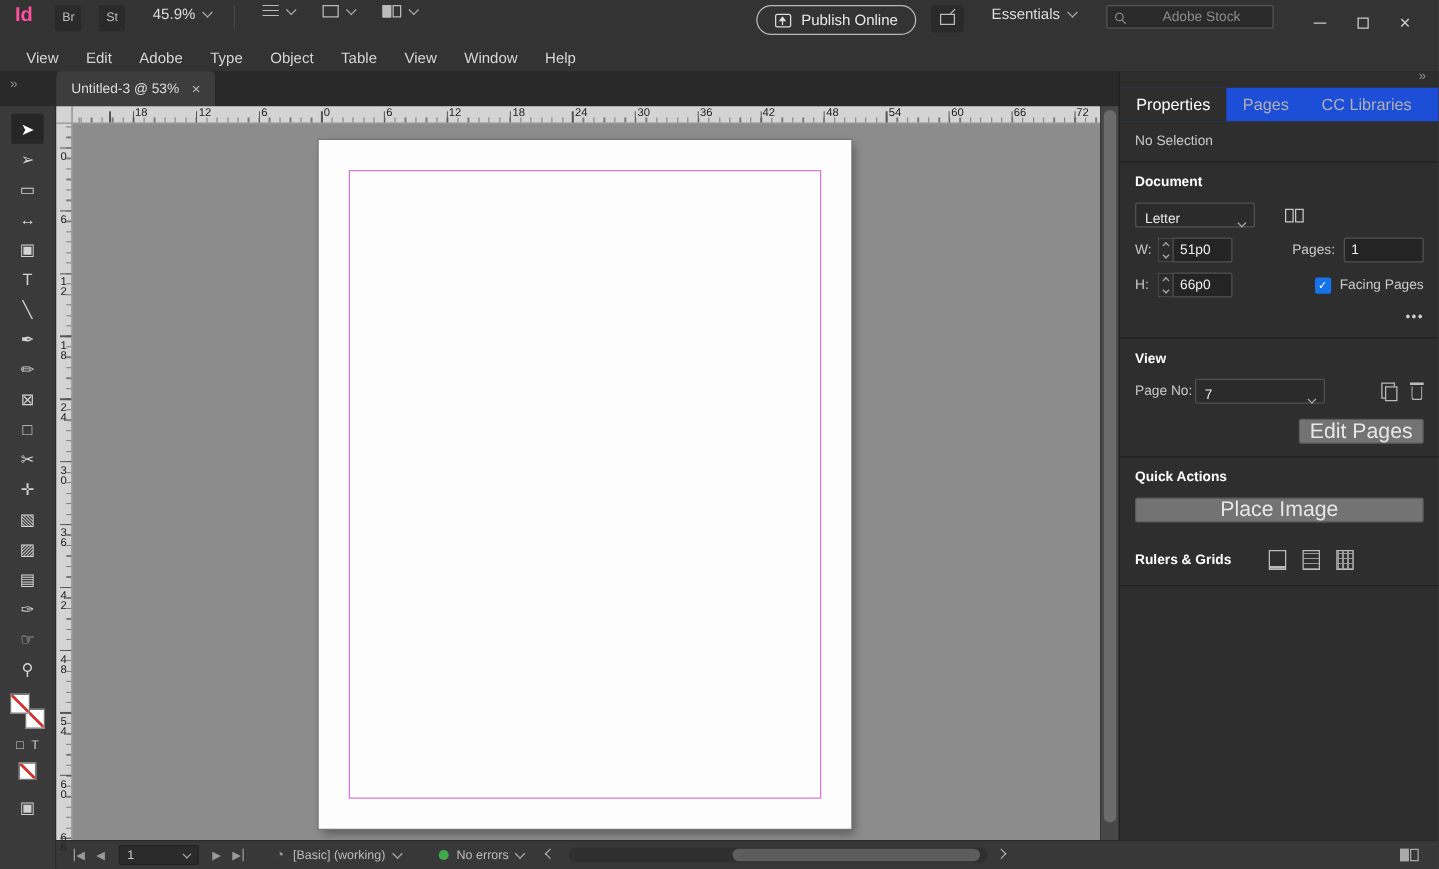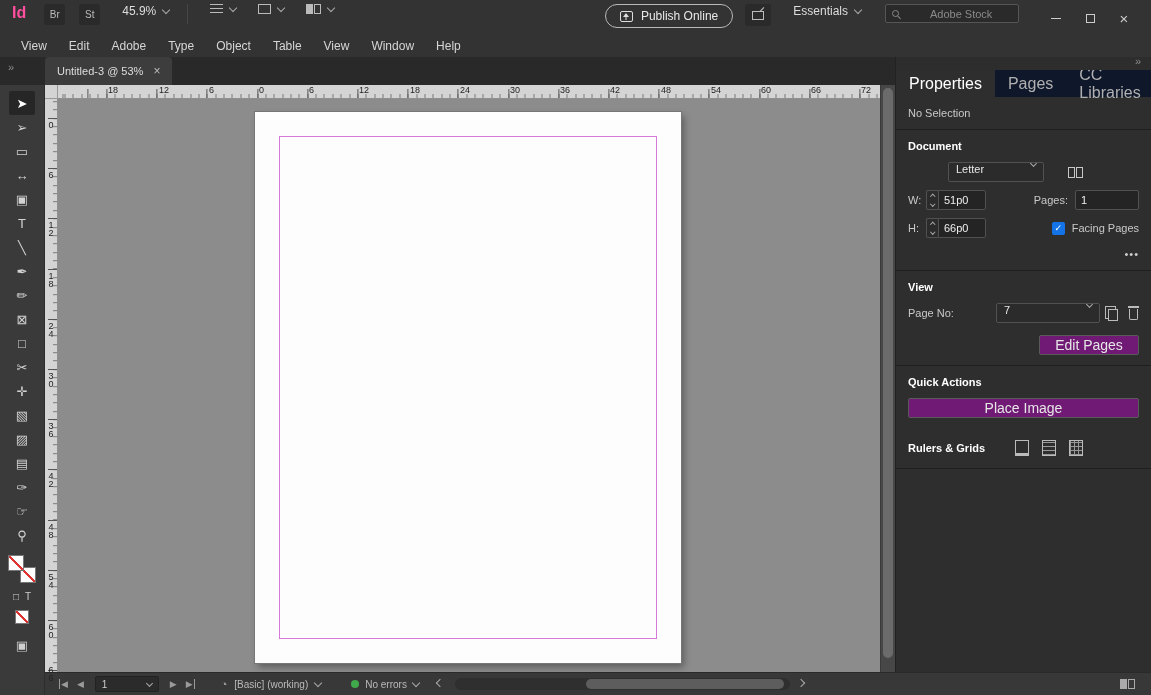--- a/index.html
+++ b/index.html
@@ -95,50 +95,50 @@
   .chev.left { transform:rotate(135deg); } .chev.right { transform:rotate(-45deg); }
   .hscroll { width:335px; height:12px; margin-left:12px; background:#2f2f2f; border-radius:6px; position:relative; }
   .hthumb { position:absolute; top:1px; bottom:1px; right:6px; width:198px; background:#5d5d5d; border-radius:5px; }
   .spread { display:flex; gap:1px; margin-right:16px; }
   .spread i { width:7px; height:10px; border:1px solid #aaa; } .spread i:first-child { background:#aaa; }
 
   
   .rightpanel { position:absolute; top:57px; left:895px; right:0; bottom:23px; background:#2e2e2e; border-left:1px solid #222; display:flex; flex-direction:column; }
   .rp-top { height:13px; position:relative; background:#2d2d2d; }
   .rp-top .dock-chev { left:auto; right:10px; top:-2px; }
-  .rp-tabs { height:27px; background:#0f172a; display:flex; font-size:16px; color:#b0b0b0; flex:none; }
+  .rp-tabs { height:27px; background:#1d4ed8; display:flex; font-size:13px; color:#b0b0b0; flex:none; }
   .rp-tab { padding:0 13px; display:flex; align-items:center; }
   .rp-tab.active { background:#2e2e2e; color:#fff; }
   .rp-body { flex:1; overflow:hidden; font-size:11px; color:#c9c9c9; }
   .rp-section { padding:10px 12px; border-bottom:1px solid #1f1f1f; }
   .rp-header { color:#fff; font-weight:bold; font-size:11px; margin-bottom:10px; }
   .row { display:flex; align-items:center; margin-top:8px; }
   .row:first-of-type { margin-top:0; }
-  .select { height:20px; background:#2b2b2b; border:1px solid #515151; border-radius:2px; display:flex; align-items:flex-start; padding:0 7px; gap:6px; color:#e8e8e8;margin-left:40px; }
+  .select { height:20px; background:#2b2b2b; border:1px solid #515151; border-radius:2px; display:flex; align-items:flex-end; padding:0 7px; gap:6px; color:#e8e8e8; }
   .select .chev { width:5px; height:5px; margin-left:auto; }
   .sel-preset { width:96px; } .sel-pageno { width:104px; }
   .dimlabel { width:18px; color:#c9c9c9; }
   .spin { width:12px; height:20px; border:1px solid #515151; border-right:none; background:#2b2b2b; display:flex; flex-direction:column; align-items:center; justify-content:space-evenly; border-radius:2px 0 0 2px; }
   .spin .chev { width:3.5px; height:3.5px; border-width:1px; margin:0; }
   .chev.up { transform:rotate(-135deg); } .chev.down { transform:rotate(45deg); }
   .field { width:48px; height:20px; background:#242424; border:1px solid #515151; border-radius:0 2px 2px 0; color:#eee; font-size:11px; padding:0 5px; font-family:"Liberation Sans",sans-serif; outline:none; }
   .field.std { border-radius:2px; width:64px; }
   .rcluster { margin-left:auto; display:flex; align-items:center; gap:7px; }
   .orients { margin-left:16px; display:flex; align-items:center; gap:8px; }
   .or-p { width:11px; height:15px; background:#d8d8d8; border-radius:1px; }
   .or-s { display:flex; gap:1px; } .or-s i { width:7px; height:11px; border:1px solid #c8c8c8; }
   .cb { width:13px; height:13px; background:#1473e6; border-radius:2px; color:#fff; font-size:9px; display:flex; align-items:center; justify-content:center; }
   .more { justify-content:flex-end; color:#cfcfcf; letter-spacing:1px; margin-top:10px; }
   .iconbtns { margin-left:auto; display:flex; align-items:center; gap:12px; }
   .ic-newpage { width:11px; height:13px; border:1px solid #bbb; position:relative; }
   .ic-newpage i { position:absolute; left:2px; top:2px; width:10px; height:12px; border:1px solid #bbb; background:#2e2e2e; }
   .trashwrap { display:flex; flex-direction:column; align-items:center; }
   .trash-lid { width:11px; height:1.4px; background:#bbb; margin-bottom:1px; }
   .trash-can { width:9px; height:11px; border:1px solid #bbb; border-top:none; border-radius:0 0 2px 2px; }
-  .btn { height:20px; background:#701a75; border:1px solid #5a5a5a; border-radius:2px; color:#e6e6e6; font-size:14px; display:flex; align-items:center; justify-content:center; }
+  .btn { height:20px; background:#737373; border:1px solid #5a5a5a; border-radius:2px; color:#e6e6e6; font-size:17px; display:flex; align-items:center; justify-content:center; }
   .btn-edit { width:100px; margin-left:auto; margin-top:12px; }
   .btn-place { width:100%; margin-top:2px; }
   .rg-row { display:flex; align-items:center; padding:2px 0; }
   .rg-icons { display:flex; gap:13px; margin-left:30px; }
   .ic-rulergrid { width:14px; height:16px; border:1px solid #bbb; background:linear-gradient(0deg,#bbb 0 2px,transparent 2px); }
   .ic-basegrid { width:14px; height:16px; border:1px solid #bbb; background:repeating-linear-gradient(0deg,#999 0 1px,transparent 1px 4px); }
   .ic-docgrid { width:14px; height:16px; border:1px solid #bbb; background:repeating-linear-gradient(0deg,#999 0 1px,transparent 1px 4px), repeating-linear-gradient(90deg,#999 0 1px,transparent 1px 4px); }
 </style>
 </head>
 <body>

